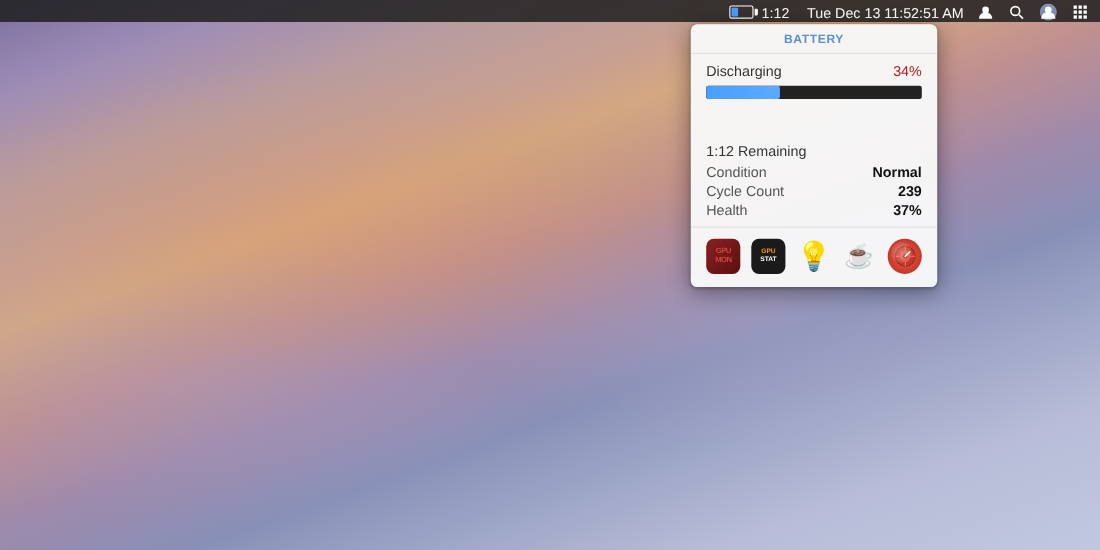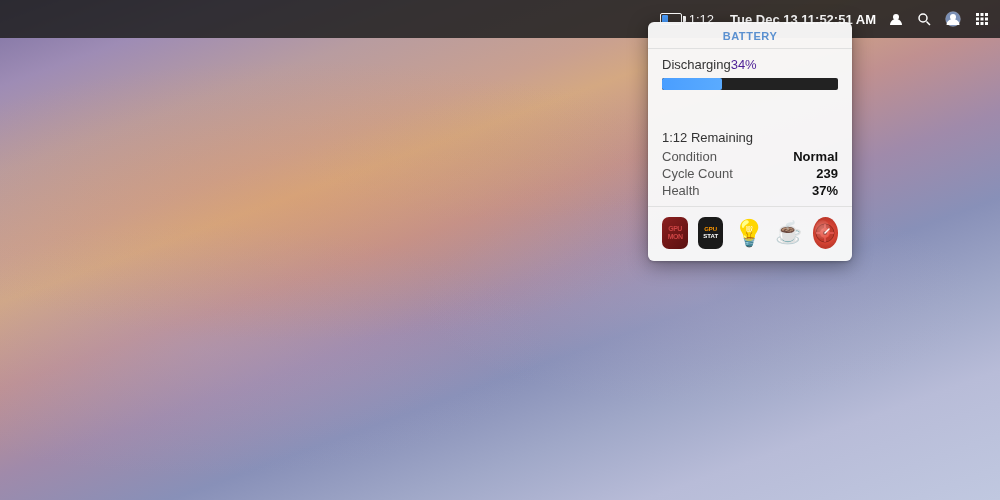--- a/index.html
+++ b/index.html
@@ -44,24 +44,24 @@
         radial-gradient(ellipse 300px 100px at 50% 30%, rgba(200,160,120,0.25) 0%, transparent 70%),
         radial-gradient(ellipse 500px 180px at 20% 70%, rgba(170,160,200,0.3) 0%, transparent 70%);
     }
 
     
     #menubar {
       position: absolute;
       top: 0;
       left: 0;
       right: 0;
-      height: 38px;
+      height: 20px;
       background: rgba(30, 30, 30, 0.85);
       display: flex;
-      align-items: center;
+      align-items: flex-start;
       justify-content: flex-end;
       padding: 0 6px;
       z-index: 100;
     }
 
     #menubar-right {
       display: flex;
       align-items: center;
       gap: 4px;
     }
@@ -121,38 +121,37 @@
       color: #fff;
       font-size: 13px;
       font-weight: 500;
       padding: 0 4px;
     }
 
     .menubar-date {
       color: #fff;
       font-size: 13px;
       padding: 0 4px;
-      font-weight: bold;
     }
 
     .menubar-icon-btn {
       color: #fff;
       font-size: 14px;
       padding: 0 5px;
       cursor: pointer;
       display: flex;
       align-items: center;
     }
 
     
     #battery-dropdown {
       position: absolute;
       top: 22px;
       right: 148px;
-      width: 204px;
+      width: 224px;
       background: rgba(248, 248, 248, 0.97);
       border-radius: 6px;
       box-shadow: 0 4px 20px rgba(0,0,0,0.4), 0 1px 3px rgba(0,0,0,0.2);
       z-index: 200;
       overflow: hidden;
     }
 
     .dropdown-header {
       text-align: center;
       padding: 8px 0 6px;
@@ -163,32 +162,33 @@
       border-bottom: 1px solid #e0e0e0;
     }
 
     .dropdown-section {
       padding: 8px 14px;
       border-bottom: 1px solid #e0e0e0;
     }
 
     .discharge-row {
       display: flex;
+      justify-content: space-between;
       align-items: center;
       margin-bottom: 6px;
     }
 
     .discharge-label {
       font-size: 13px;
       color: #333;
     }
 
     .discharge-percent {
       font-size: 13px;
-      color: #4c1d95;
+      color: #b91c1c;
       font-weight: 500;
     }
 
     .battery-bar-container {
       width: 100%;
       height: 12px;
       background: #222;
       border-radius: 2px;
       overflow: hidden;
       margin-bottom: 6px;

